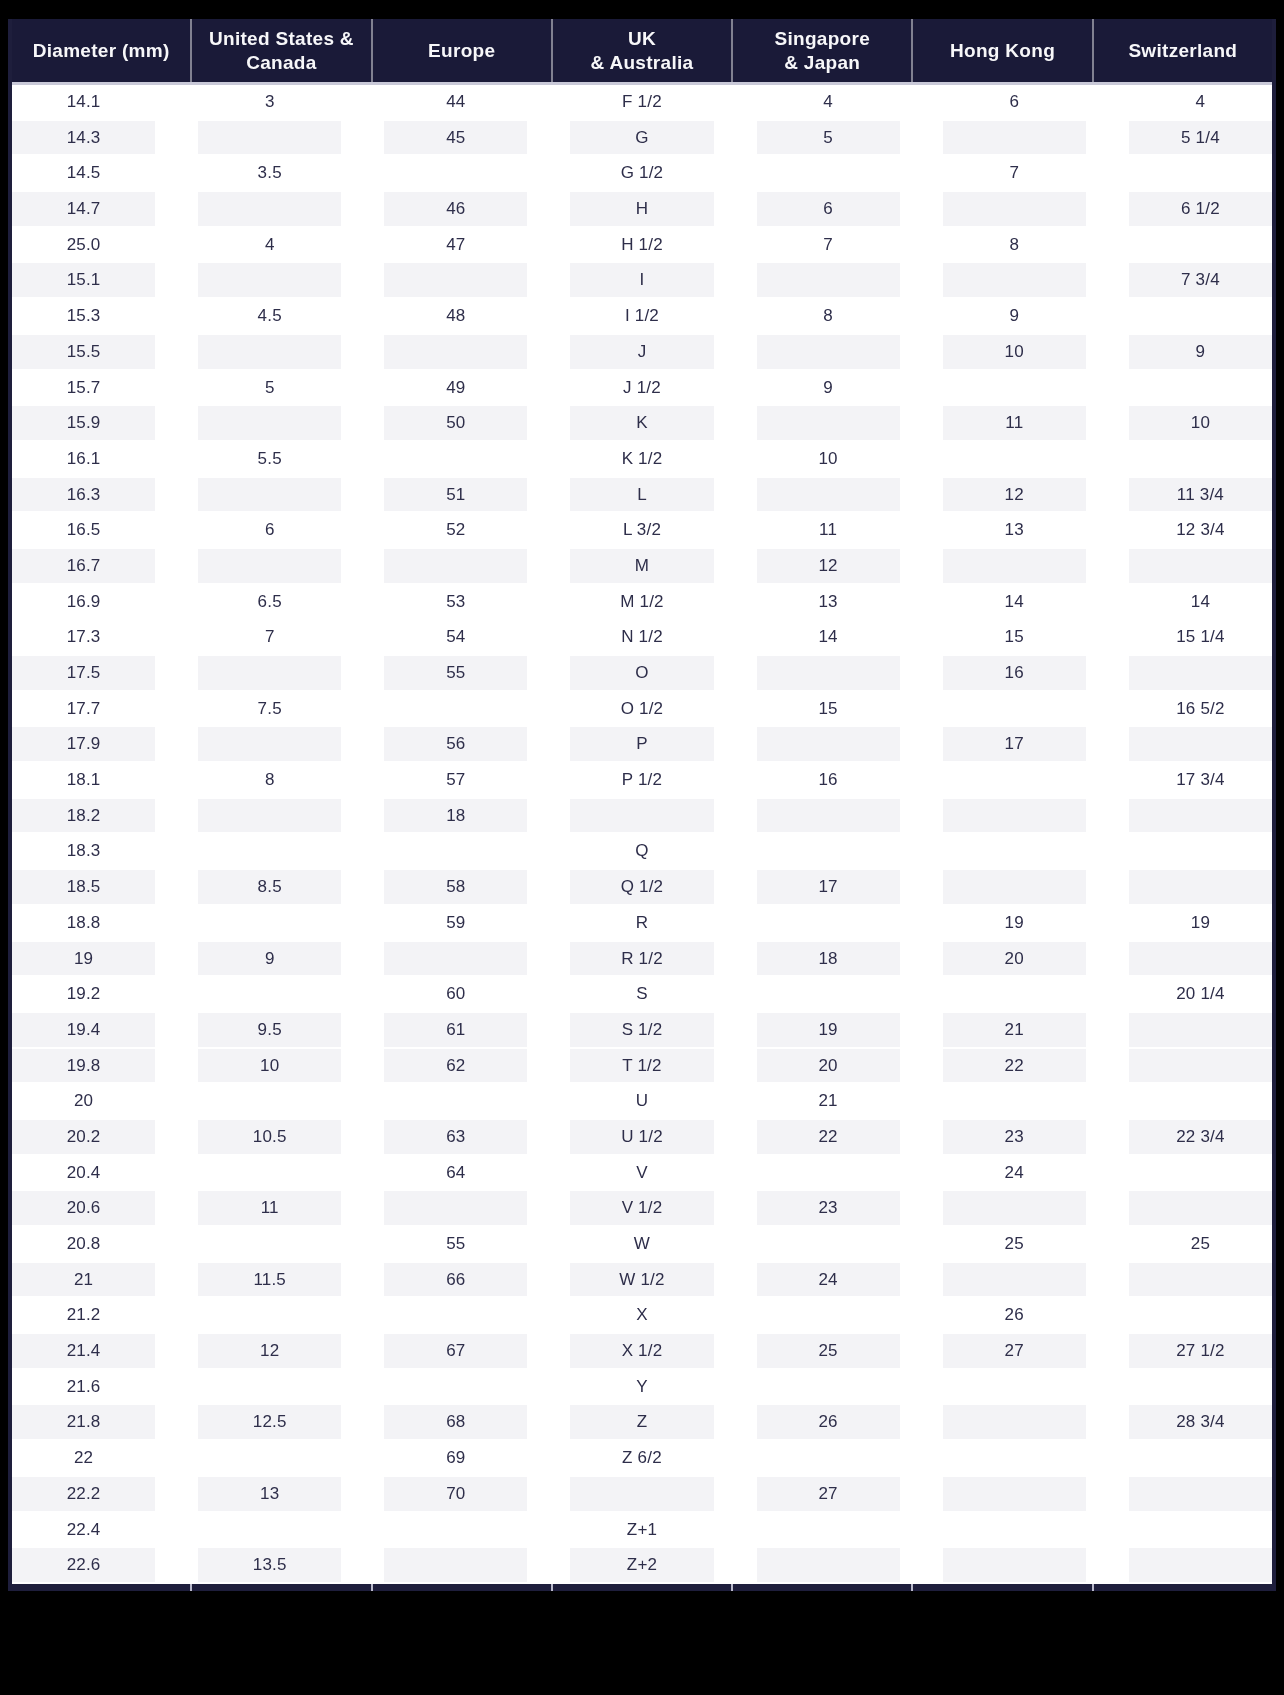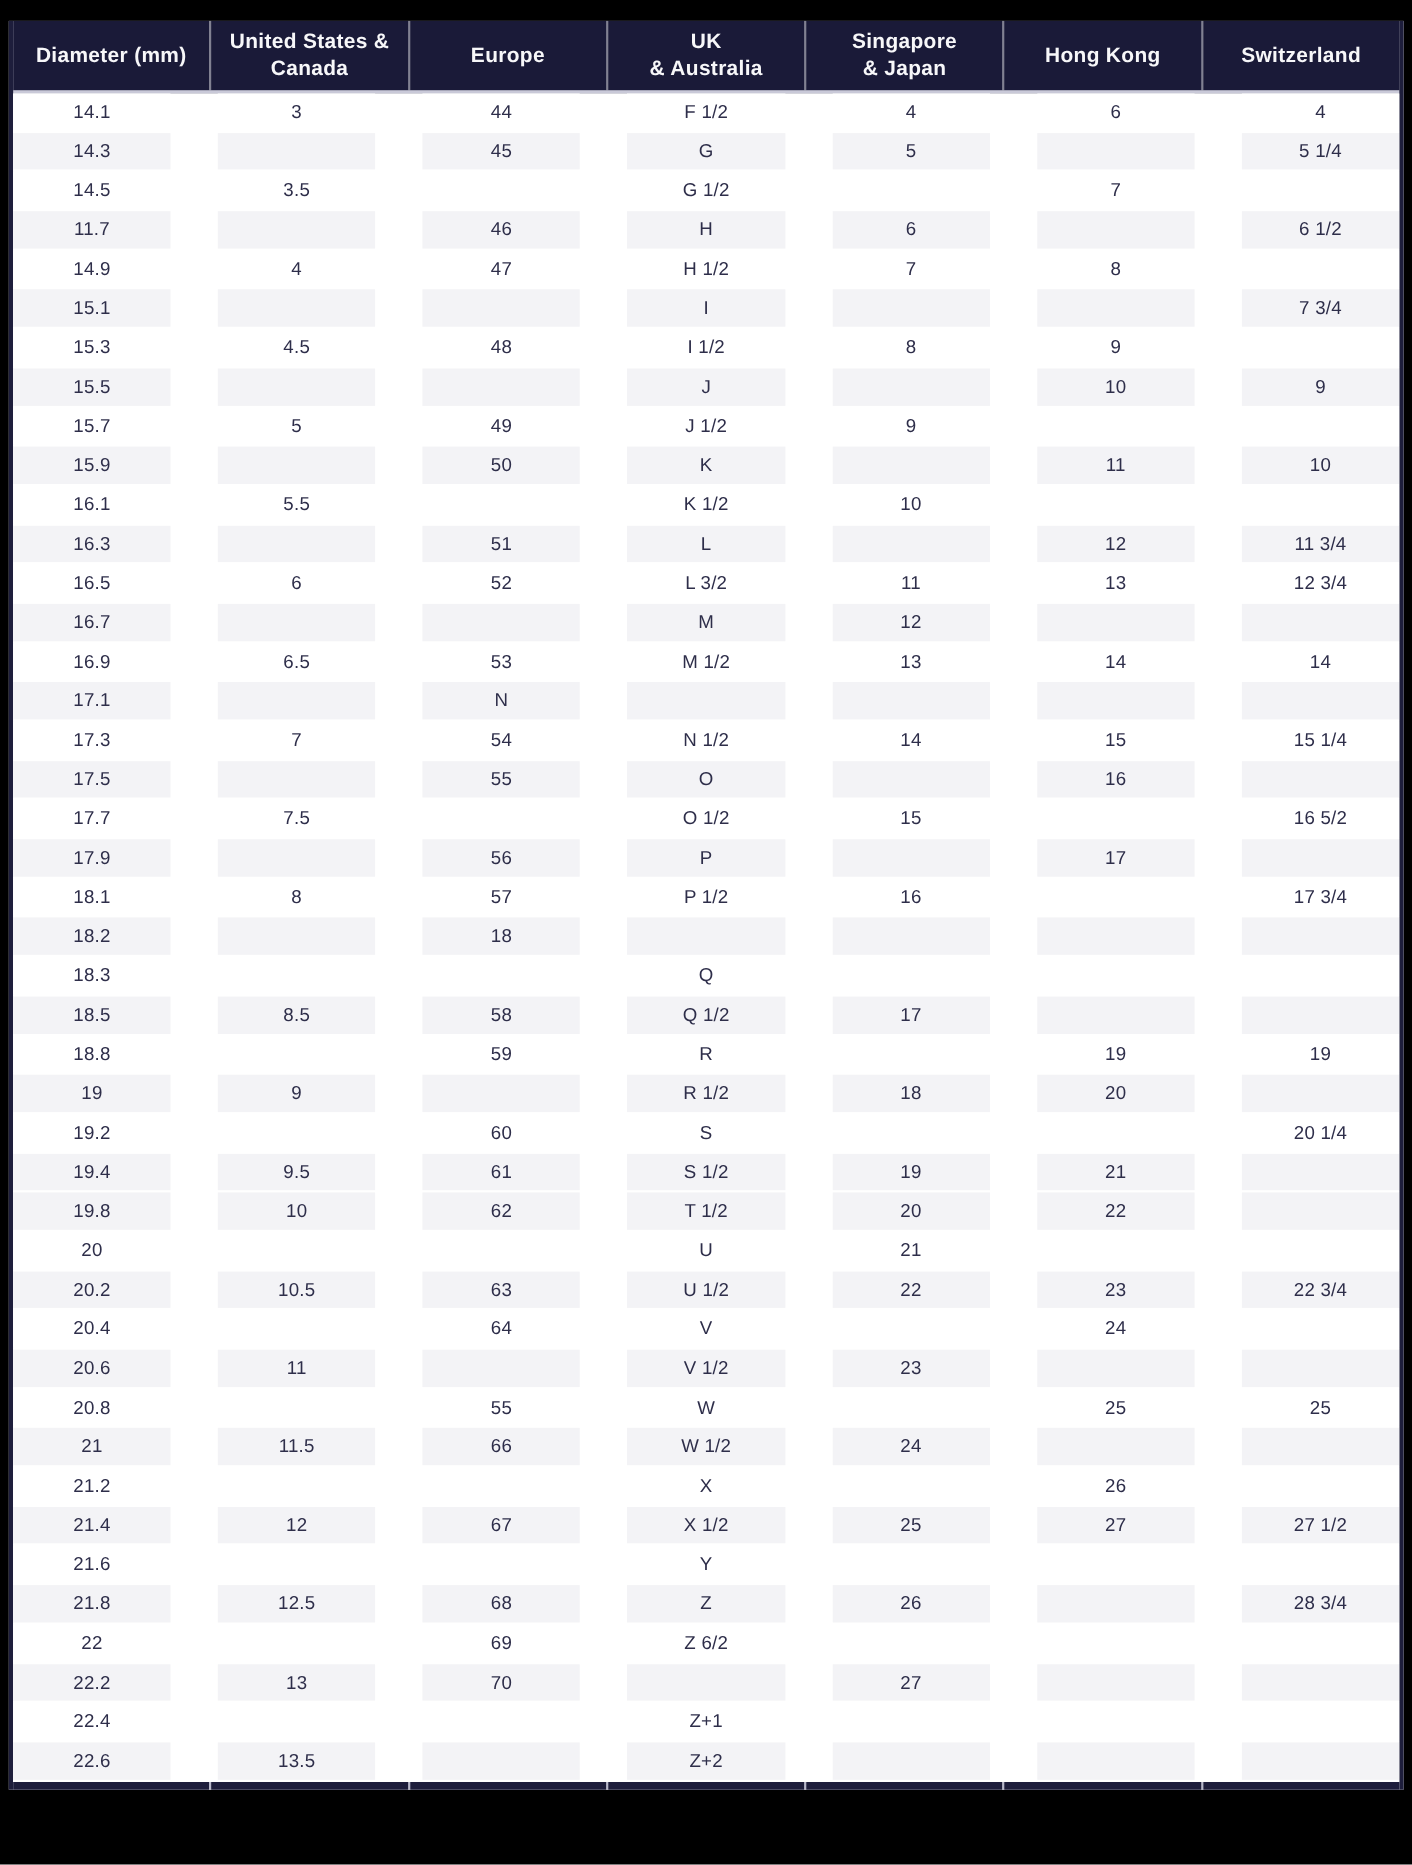--- a/index.html
+++ b/index.html
@@ -122,30 +122,30 @@
       <div class="row white">
         <div class="cell">14.5</div>
         <div class="cell always-stripe">3.5</div>
         <div class="cell"></div>
         <div class="cell">G 1/2</div>
         <div class="cell"></div>
         <div class="cell">7</div>
         <div class="cell"></div>
       </div>
       <div class="row stripe">
-        <div class="cell">11.7</div>
+        <div class="cell">14.7</div>
         <div class="cell always-stripe"></div>
         <div class="cell">46</div>
         <div class="cell">H</div>
         <div class="cell">6</div>
         <div class="cell"></div>
         <div class="cell">6 1/2</div>
       </div>
       <div class="row white">
-        <div class="cell">14.9</div>
+        <div class="cell">25.0</div>
         <div class="cell always-stripe">4</div>
         <div class="cell">47</div>
         <div class="cell">H 1/2</div>
         <div class="cell">7</div>
         <div class="cell">8</div>
         <div class="cell"></div>
       </div>
       <div class="row stripe">
         <div class="cell">15.1</div>
         <div class="cell always-stripe"></div>
@@ -229,29 +229,20 @@
       </div>
       <div class="row white">
         <div class="cell">16.9</div>
         <div class="cell always-stripe">6.5</div>
         <div class="cell">53</div>
         <div class="cell">M 1/2</div>
         <div class="cell">13</div>
         <div class="cell">14</div>
         <div class="cell">14</div>
       </div>
-      <div class="row stripe">
-        <div class="cell">17.1</div>
-        <div class="cell always-stripe"></div>
-        <div class="cell">N</div>
-        <div class="cell"></div>
-        <div class="cell"></div>
-        <div class="cell"></div>
-        <div class="cell"></div>
-      </div>
       <div class="row white">
         <div class="cell">17.3</div>
         <div class="cell always-stripe">7</div>
         <div class="cell">54</div>
         <div class="cell">N 1/2</div>
         <div class="cell">14</div>
         <div class="cell">15</div>
         <div class="cell">15 1/4</div>
       </div>
       <div class="row stripe">

